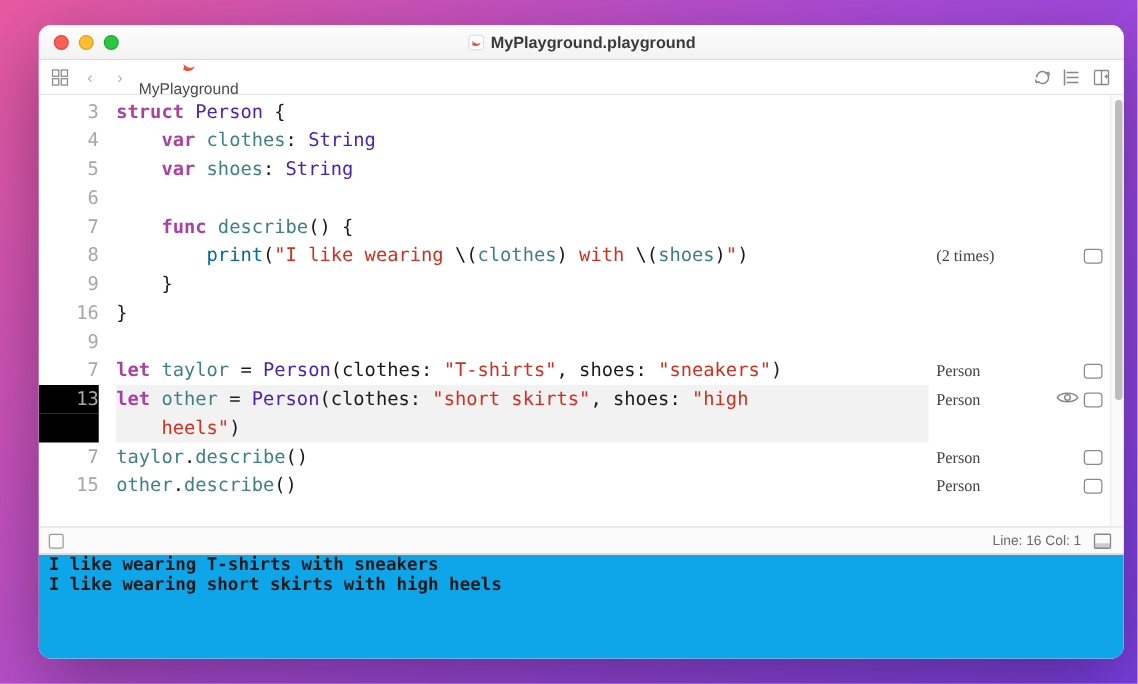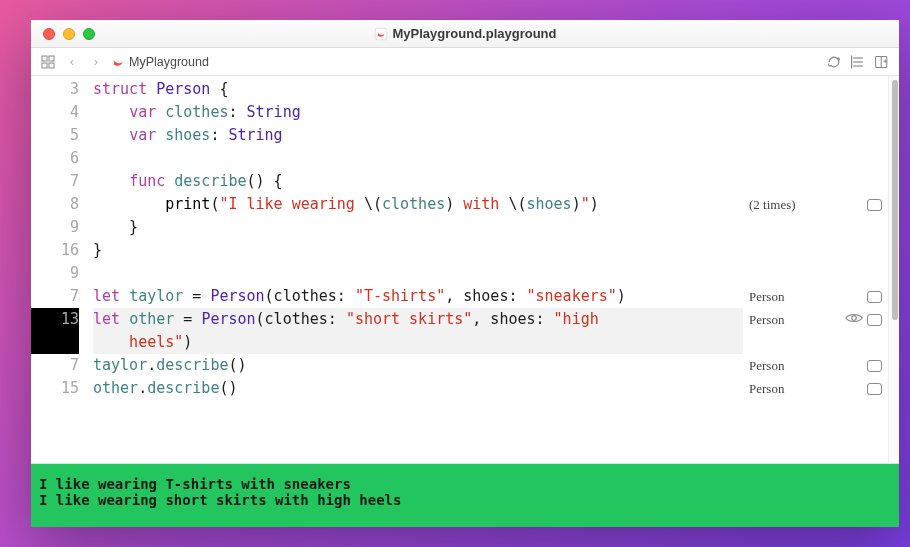--- a/index.html
+++ b/index.html
@@ -10,21 +10,21 @@
     display: flex;
     align-items: center;
     justify-content: center;
     font-family: -apple-system, "Helvetica Neue", Arial, sans-serif;
     overflow: hidden;
   }
   .window {
     width: 868px;
     height: 507px;
     background: #fff;
-    border-radius: 0;
+    border-radius: 10px;
     box-shadow: 0 20px 60px rgba(0,0,0,0.35);
     display: flex;
     flex-direction: column;
     overflow: hidden;
     margin-left: 20px;
   }
   .titlebar {
     height: 28px;
     background: linear-gradient(#fdfdfd, #f3f3f3);
     border-bottom: 1px solid #ddd;
@@ -51,21 +51,21 @@
     display:flex; align-items:center;
     padding: 0 8px;
     gap: 6px;
     font-size:12.5px; color:#4a4a4a;
     flex-shrink:0;
     background:#fff;
   }
   .tb-btn { width:18px; height:18px; display:flex; align-items:center; justify-content:center; color:#6b6b6b; }
   .tb-sep { flex:1; }
   .nav-chev { color:#b0b0b0; font-size:13px; }
-  .bread { display:flex; align-items:center; gap:4px; }
+  .bread { display:flex; align-items:center; gap:4px;flex-direction:column; }
 
   .content {
     flex:1;
     display:flex;
     flex-direction:column;
     min-height:0;
   }
   .editor-holder {
     flex:1; display:flex; min-height:0; position:relative;
   }
@@ -124,24 +124,24 @@
   }
   .scrollbar-thumb {
     position:absolute;
     top:4px; left:2.5px;
     width:6px; height:240px;
     background:#bdbdbd;
     border-radius:3px;
   }
 
   
-  .kw { color:#ad3ea4; font-weight:400; }    
+  .kw { color:#ad3ea4; font-weight:700; }    
   .type { color:#4b22b0; }                   
   .funcname { color:#3e8087; }               
-  .call { color:#000000; }                   
+  .call { color:#0369a1; }                   
   .str { color:#d22f1f; }                    
   .ident { color:#3e8087; }                  
   .member { color:#3e8087; }
   .varname { color:#3e8087; }
   .plain { color:#1a1a1a; }
 
   .statusbar {
     height:22px;
     border-top:1px solid #e0e0e0;
     display:flex; align-items:center;
@@ -150,28 +150,28 @@
     gap:8px;
     flex-shrink:0;
     background:#fbfbfb;
   }
   .statusbar .sq {
     width:12px; height:12px; border:1.3px solid #9a9a9a; border-radius:2px;
   }
   .statusbar .flex { flex:1; }
 
   .console {
-    height: 64px;
+    height: 84px;
     border-top:1px solid #e0e0e0;
-    background:#22c55e;
+    background:#0ea5e9;
     font-family: "SF Mono", Menlo, Consolas, monospace;
     font-size:14px;
     font-weight:700;
     color:#1a1a1a;
-    padding: 12px 8px;
+    padding: 0 8px;
     white-space:pre;
     flex-shrink:0;
     overflow:hidden;
   }
 
   .right-tool-icons svg { width:16px; height:16px; }
 </style>
 </head>
 <body>
 
@@ -302,18 +302,29 @@
             </div>
           </div>
         </div>
 
       <div class="scrollbar-fake">
         <div class="scrollbar-thumb"></div>
       </div>
 
     </div>
 
+    <div class="statusbar">
+      <div class="sq"></div>
+      <div class="flex"></div>
+      <span>Line: 16  Col: 1</span>
+      <div class="tb-btn right-tool-icons">
+        <svg viewBox="0 0 20 20" width="14" height="14">
+            <rect x="2" y="3" width="16" height="14" fill="none" stroke="#888" stroke-width="1.3" rx="1"></rect>
+            <rect x="2" y="12" width="16" height="5" fill="#888" opacity="0.4"></rect>
+          </svg>
+      </div>
+    </div>
 
     <div class="console" id="console">I like wearing T-shirts with sneakers
 I like wearing short skirts with high heels</div>
   </div>
 
 </div>
 
 </body></html>

